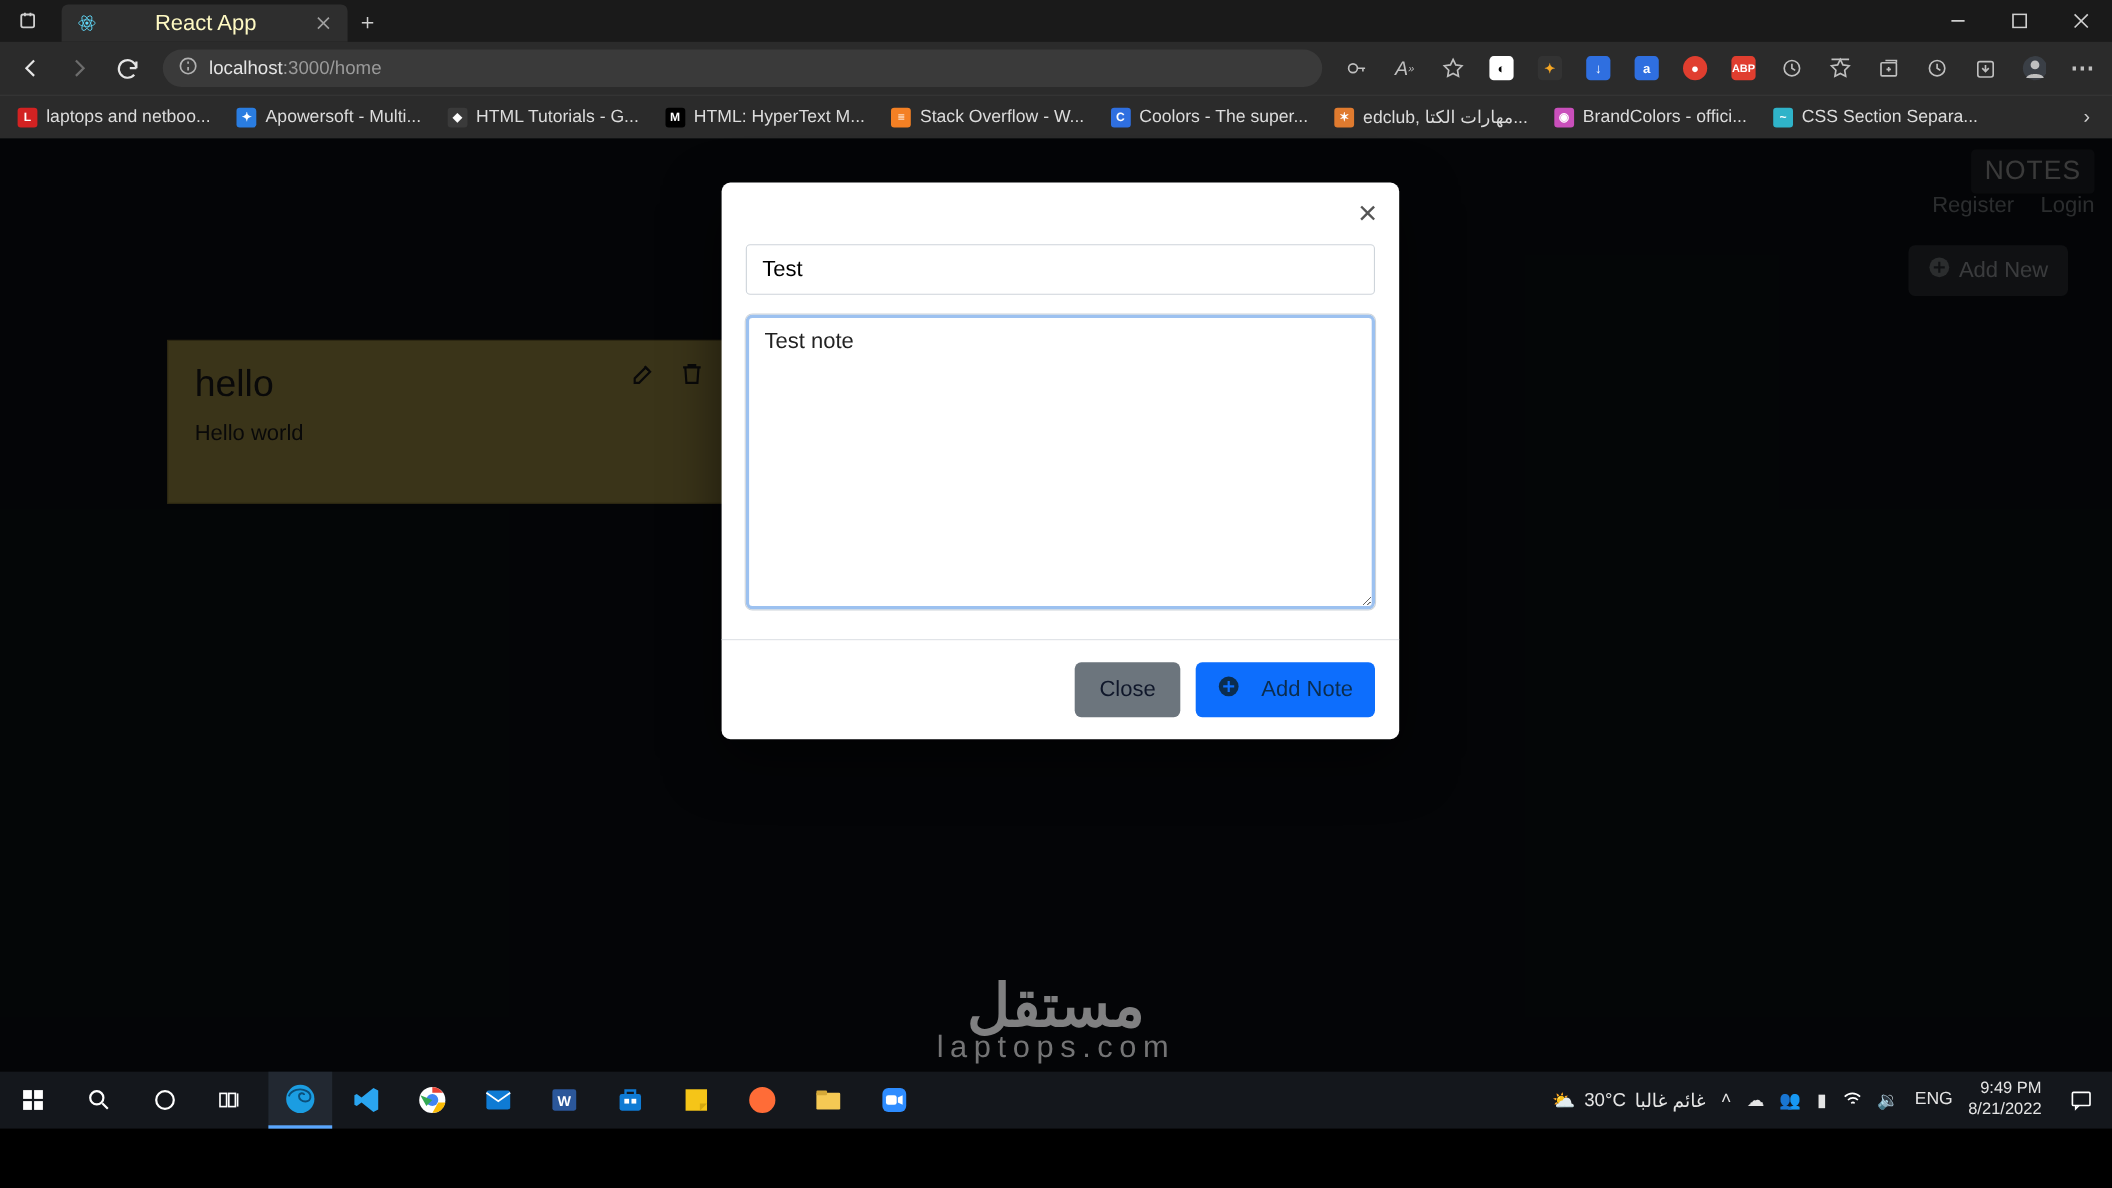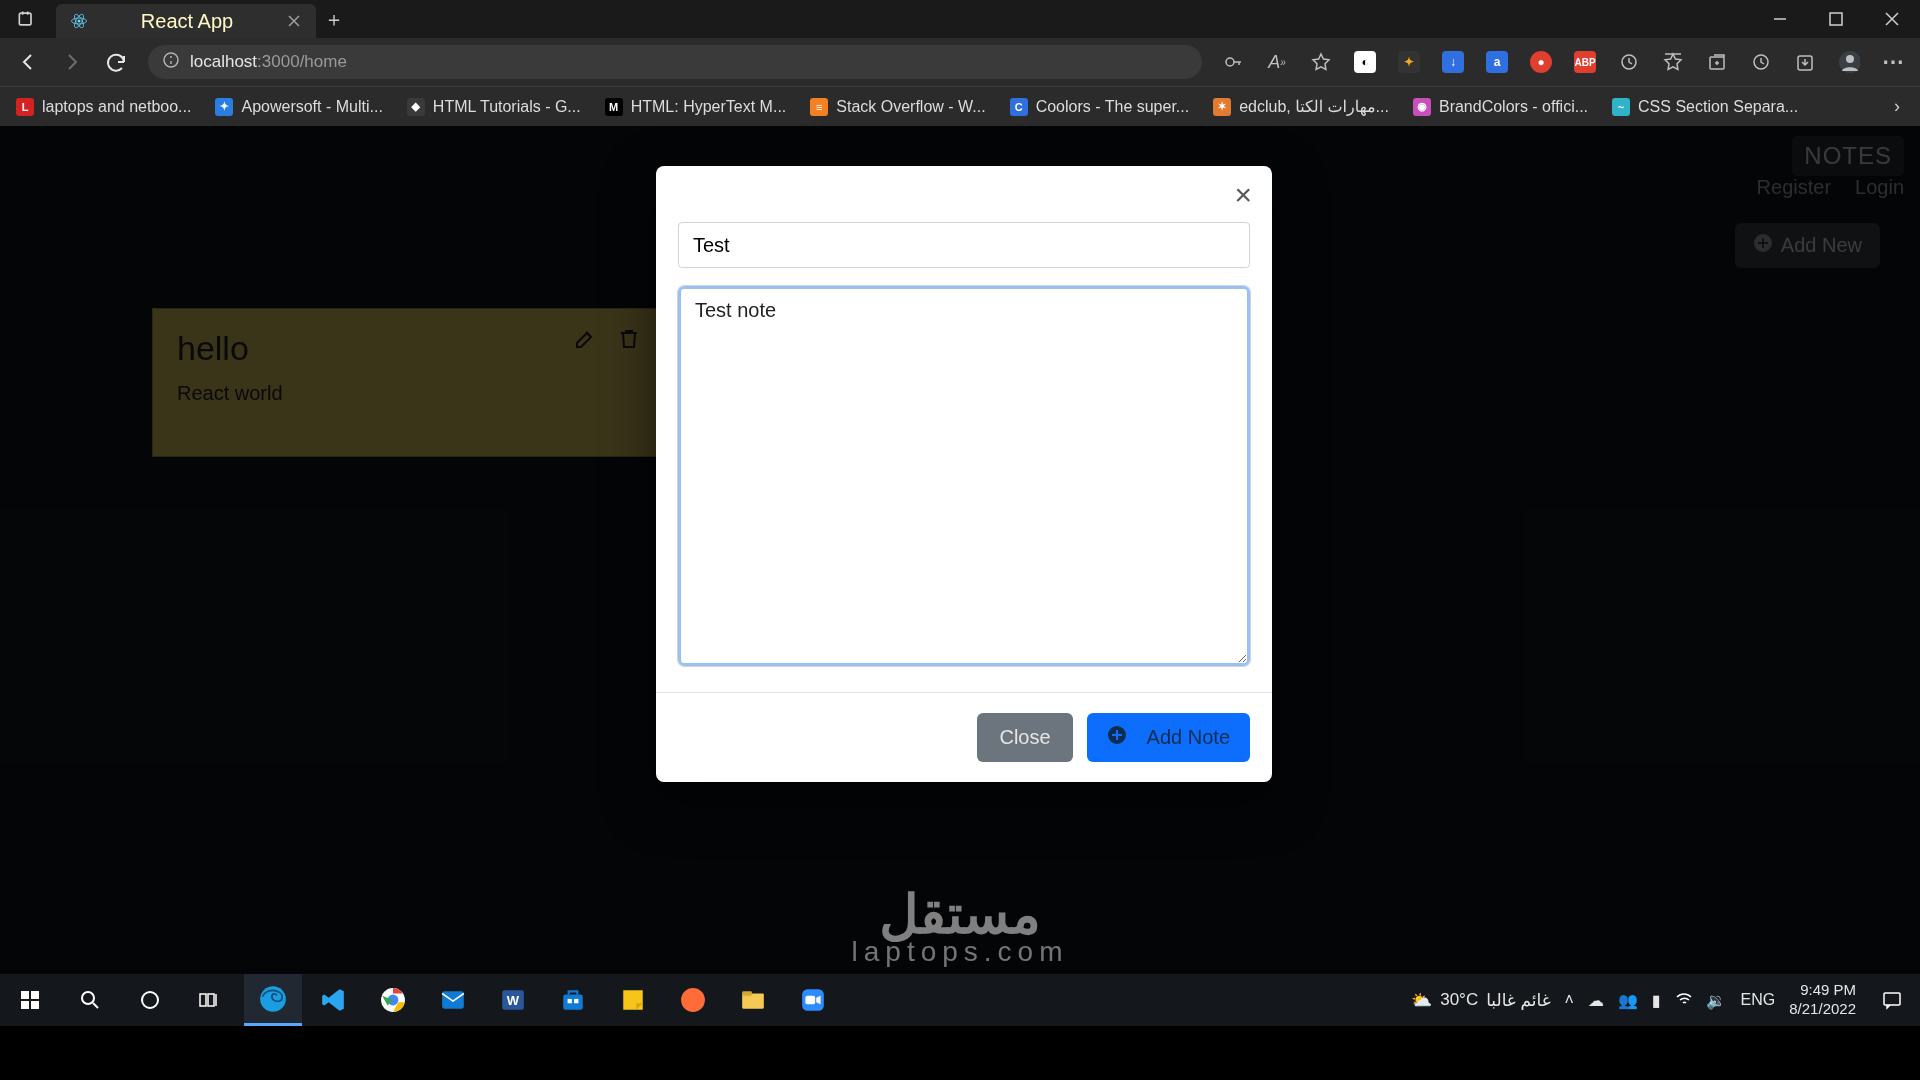--- a/index.html
+++ b/index.html
@@ -49,23 +49,23 @@
 .note-card { width: 510px; background: #d1b95a; color: #222; border: 1px solid #9c8a3f; padding: 20px 24px 51px; position: relative; }
 .note-card h2 { font-size: 34px; font-weight: 400; margin-bottom: 14px; }
 .note-card p { font-size: 20px; }
 .note-actions { position: absolute; top: 18px; right: 20px; display: flex; gap: 20px; }
 
 
 .modal { position: absolute; left: 656px; top: 40px; width: 616px; background: #fff; border-radius: 8px; box-shadow: 0 18px 50px rgba(0,0,0,.55); display: flex; flex-direction: column; }
 .modal-close { align-self: flex-end; padding: 14px 20px 0; font-size: 30px; color: #555; cursor: pointer; line-height: 1; }
 .modal-body { padding: 12px 22px 22px; }
 .modal input[type=text] { width: 100%; height: 46px; border: 1px solid #ced4da; border-radius: 4px; padding: 0 14px; font-size: 20px; margin-bottom: 18px; }
-.modal textarea { width: 100%; height: 380px; border: 3px solid #9cc1f0; outline: 1px solid #ced4da; border-radius: 6px; padding: 10px 14px; font-size: 20px; resize: both; color: #222; font-family: inherit; }
+.modal textarea { width: 100%; height: 268px; border: 3px solid #9cc1f0; outline: 1px solid #ced4da; border-radius: 6px; padding: 10px 14px; font-size: 20px; resize: both; color: #222; font-family: inherit; }
 .modal-footer { border-top: 1px solid #dee2e6; padding: 20px 22px; display: flex; justify-content: flex-end; gap: 14px; }
-.btn-close { background: #6c757d; color: #e5e5e5; border: none; border-radius: 6px; padding: 12px 22px; font-size: 20px; }
+.btn-close { background: #6c757d; color: #0f172a; border: none; border-radius: 6px; padding: 12px 22px; font-size: 20px; }
 .btn-add { background: #0d6efd; color: #0b2d4f; border: none; border-radius: 6px; padding: 12px 20px; font-size: 20px; display: flex; align-items: center; gap: 20px; }
 .btn-add span:last-child { color: #0b2d4f; }
 
 
 .watermark { position: absolute; left: 50%; bottom: 6px; transform: translateX(-50%); text-align: center; color: #888; opacity: .75; pointer-events: none; }
 .watermark .ar { font-size: 54px; font-weight: 700; letter-spacing: 2px; color: #aaa; }
 .watermark .en { font-size: 28px; letter-spacing: 6px; color: #9a9a9a; margin-top: -10px; }
 
 
 .taskbar { height: 52px; background: #14171c; display: flex; align-items: center; color: #e5e5e5; }
@@ -290,21 +290,21 @@
       <div class="note-actions">
         <span><svg width="24" height="24" fill="none" stroke="#222" stroke-width="2">
               <path d="M4 16l10-10 4 4L8 20H4z"></path>
               <path d="M13 5l4 4"></path>
             </svg></span>
         <span><svg width="24" height="24" fill="none" stroke="#222" stroke-width="2">
               <path d="M4 6h16M9 6V4h6v2M6 6l1 14h10l1-14"></path>
             </svg></span>
       </div>
       <h2>hello</h2>
-      <p>React world</p>
+      <p>Hello world</p>
     </div>
   </div>
 
   <div class="dim-overlay"></div>
 
   <div class="modal">
     <div class="modal-close">×</div>
     <div class="modal-body">
       <input type="text" value="Test" style="">
       <textarea id="note-body-ta" style="">Test note</textarea>

